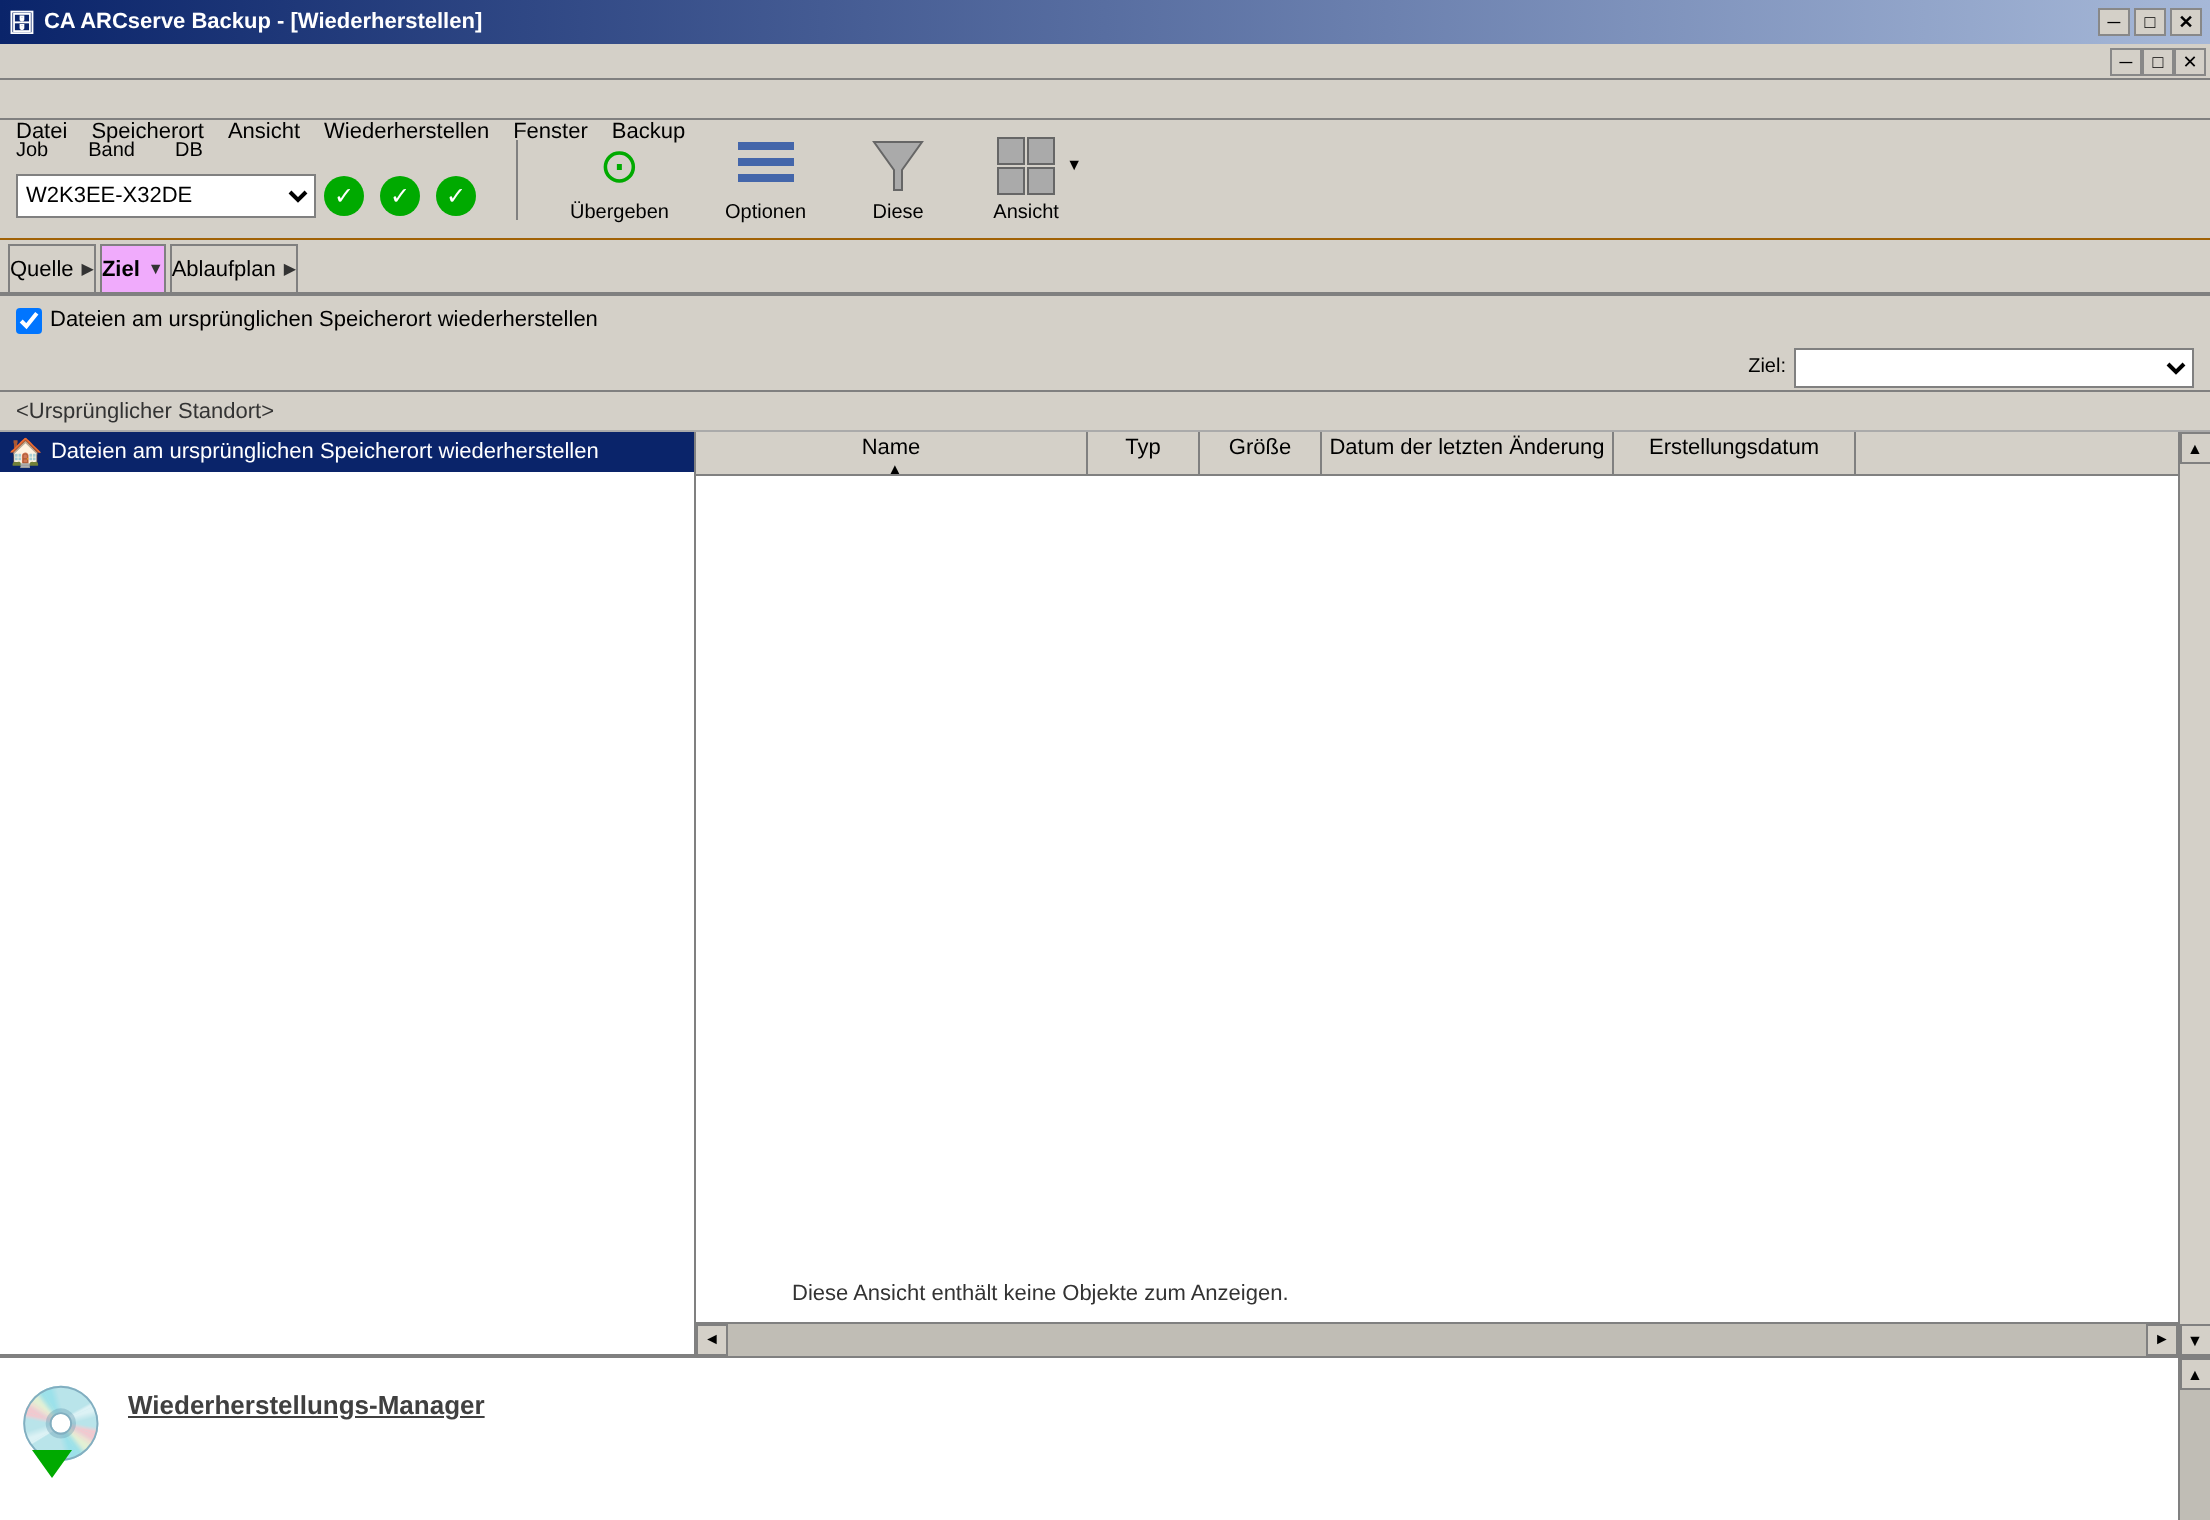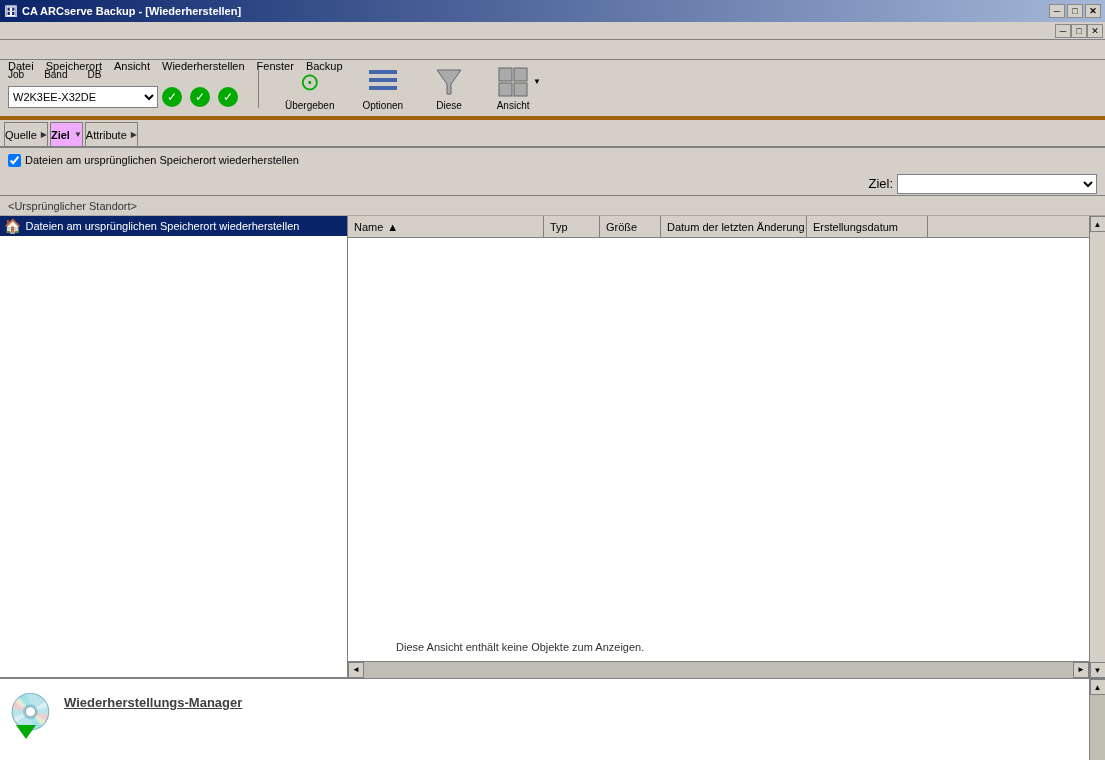--- a/index.html
+++ b/index.html
@@ -42,21 +42,21 @@
     }
 
     
     .toolbar {
       background: #d4d0c8;
       height: 60px;
       display: flex;
       align-items: center;
       padding: 4px 8px;
       gap: 16px;
-      border-bottom: 4px solid #a16207;
+      border-bottom: 1px solid #a16207;
     }
     .toolbar-labels {
       display: flex;
       gap: 20px;
       font-size: 10px;
       margin-bottom: 2px;
     }
     .toolbar-icons {
       display: flex;
       gap: 8px;
@@ -111,21 +111,21 @@
       display: flex; align-items: center;
       padding: 2px 8px; height: 24px;
       background: #d4d0c8;
       border-bottom: 1px solid #808080;
     }
     .target-path {
       font-size: 11px; color: #333; flex: 1;
       border: 1px inset #808080; background: white; height: 20px;
       display: flex; align-items: center; padding: 0 4px;
     }
-    .ziel-label { font-size: 13px; margin-right: 4px; text-align: right; }
+    .ziel-label { font-size: 10px; margin-right: 4px; text-align: right; }
     .ziel-select {
       height: 20px; min-width: 180px; font-size: 11px;
       border: 1px solid #808080; background: white;
     }
 
     
     .path-bar {
       background: #d4d0c8;
       padding: 2px 8px;
       font-size: 11px;
@@ -166,21 +166,21 @@
     }
 
     
     .col-headers {
       display: flex; background: #d4d0c8; border-bottom: 1px solid #808080;
       height: 22px; flex-shrink: 0;
     }
     .col-header {
       border-right: 1px solid #808080; padding: 2px 6px;
       font-size: 11px; display: flex; align-items: center;
-      white-space: nowrap; overflow: hidden;
+      white-space: nowrap; overflow: hidden; flex-direction: column;
     }
     .col-header.sortable { cursor: pointer; }
 
     
     .content-list {
       flex: 1; overflow: auto; padding: 8px;
       display: flex; align-items: flex-end; justify-content: flex-start; margin-left: 40px;
     }
     .empty-message { font-size: 11px; color: #333; }
 
@@ -336,21 +336,21 @@
 <div class="tab-bar">
   <div class="tab">
     <span>Quelle</span>
     <span class="tab-arrow">▶</span>
   </div>
   <div class="tab active">
     <span>Ziel</span>
     <span class="tab-arrow">▼</span>
   </div>
   <div class="tab">
-    <span>Attribute</span>
+    <span>Ablaufplan</span>
     <span class="tab-arrow">▶</span>
   </div>
 </div>
 
 <div class="checkbox-row" style="background:#d4d0c8;">
   <input type="checkbox" checked="" style="">
   <span>Dateien am ursprünglichen Speicherort wiederherstellen</span>
 </div>
 
 <div class="target-row">

